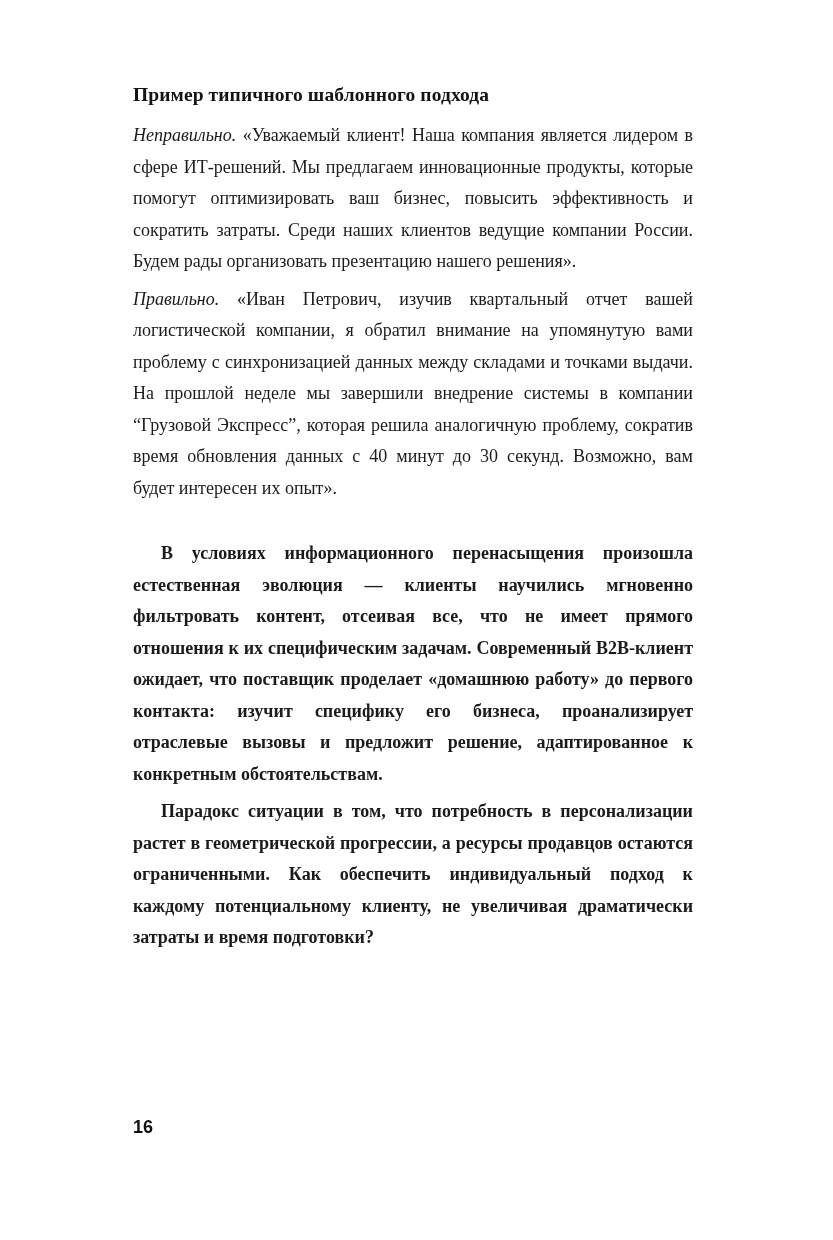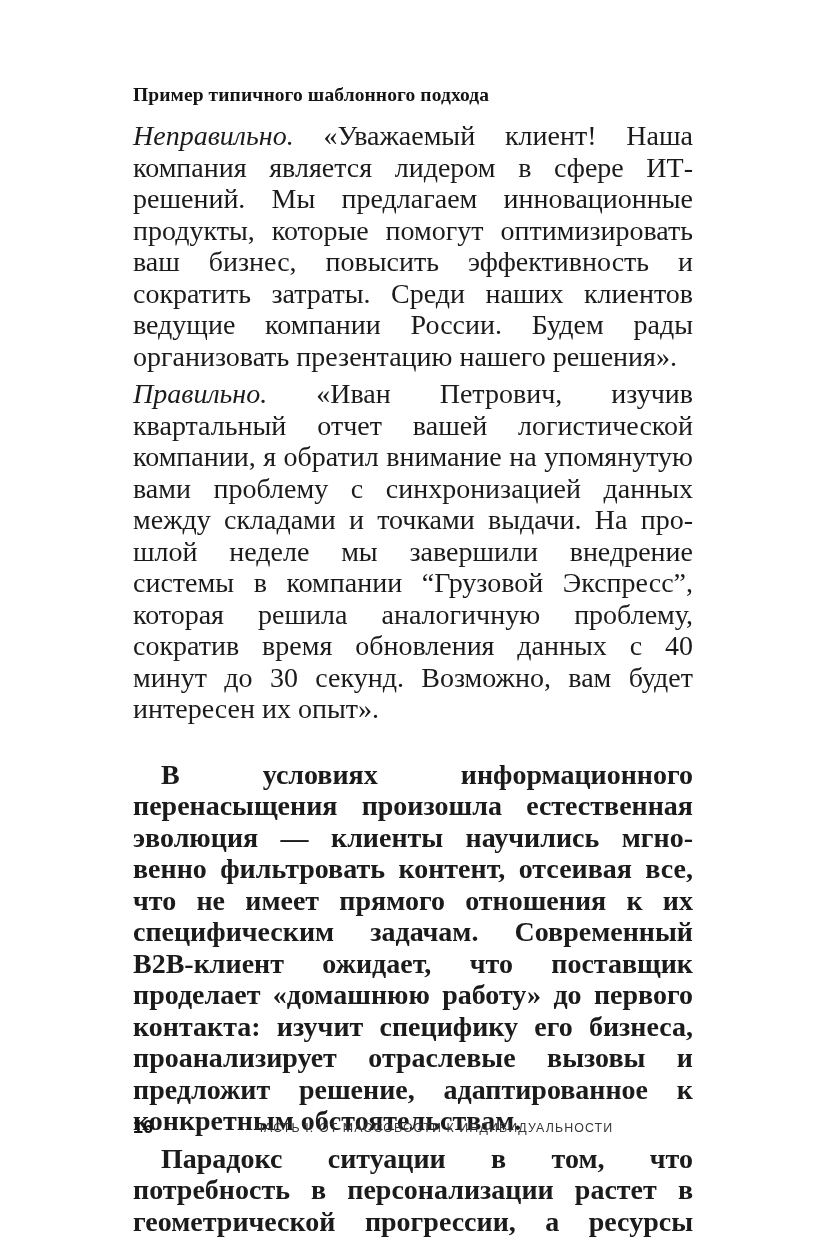--- a/index.html
+++ b/index.html
@@ -31,21 +31,21 @@
   .example-heading {
     font-family: "Liberation Serif", serif;
     font-weight: bold;
     font-size: 19.5px;
     line-height: 26px;
     letter-spacing: 0.1px;
     margin: 0 0 12px 0;
     color: #141414;
   }
   .para {
-    font-size: 28px;
+    font-size: 18px;
     line-height: 31.5px;
     text-align: justify;
     text-justify: inter-word;
     margin: 0 0 6px 0;
     color: #1b1b1b;
     hyphens: manual;
   }
   .para.indent {
     text-indent: 28px;
   }
@@ -58,21 +58,21 @@
   .body-block {
     margin-top: 34px;
     font-weight: bold;
   }
   .footer {
     position: absolute;
     left: 133px;
     top: 1117px;
     width: 560px;
     display: flex;
-    align-items: center;
+    align-items: flex-start;
   }
   .folio {
     font-family: "Liberation Sans", sans-serif;
     font-weight: bold;
     font-size: 18px;
     color: #111111;
     width: 50px;
   }
   .running-title {
     font-family: "Liberation Sans", sans-serif;
@@ -102,16 +102,15 @@
 
     <div class="body-block">
       <p class="para indent">В условиях информационного перенасыщения произо­шла естественная эволюция — клиенты научились мгно­венно фильтровать контент, отсеивая все, что не имеет прямого отношения к их специфическим задачам. Совре­менный B2B-клиент ожидает, что поставщик проделает «домашнюю работу» до первого контакта: изучит специ­фику его бизнеса, проанализирует отраслевые вызовы и предложит решение, адаптированное к конкретным обстоятельствам.</p>
       <p class="para indent">Парадокс ситуации в том, что потребность в персона­лизации растет в геометрической прогрессии, а ресурсы продавцов остаются ограниченными. Как обеспечить индивидуальный подход к каждому потенциальному клиенту, не увеличивая драматически затраты и время подготовки?</p>
     </div>
 
   </div>
 
   <div class="footer">
     <span class="folio">16</span>
-    <span class="running-title">ЧАСТЬ I. ОТ МАССОВОСТИ К ИНДИВИДУАЛЬНОСТИ</span>
   </div>
 
 </div>
 
 </body></html>

